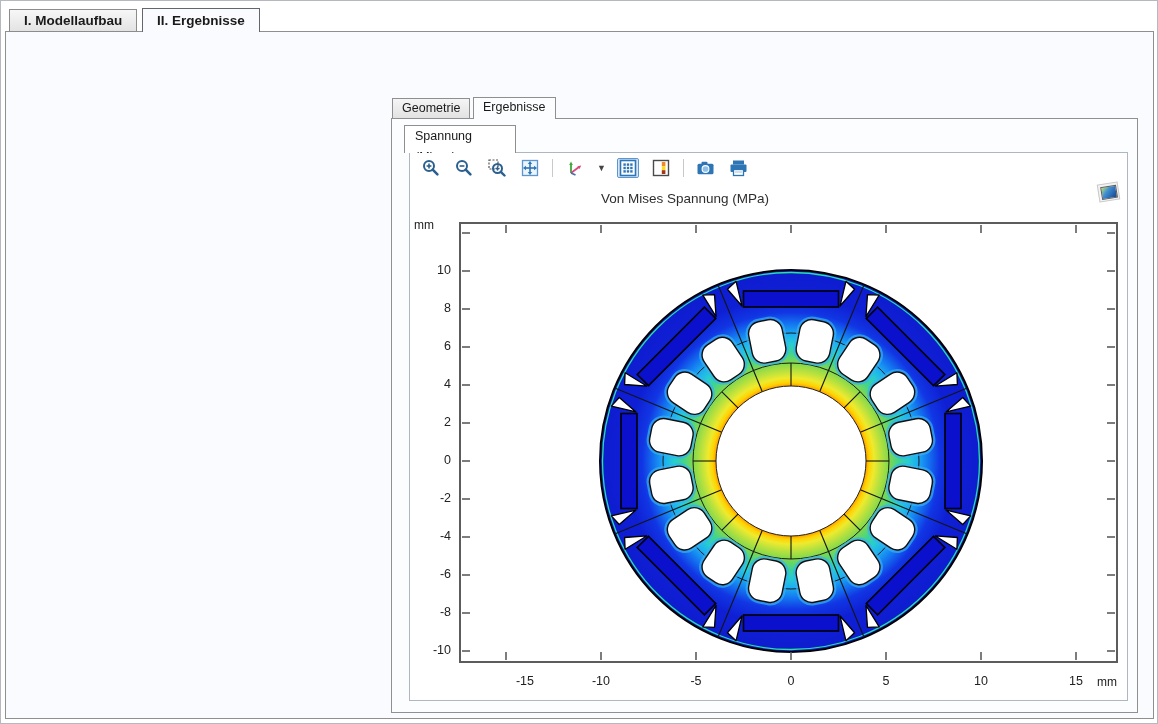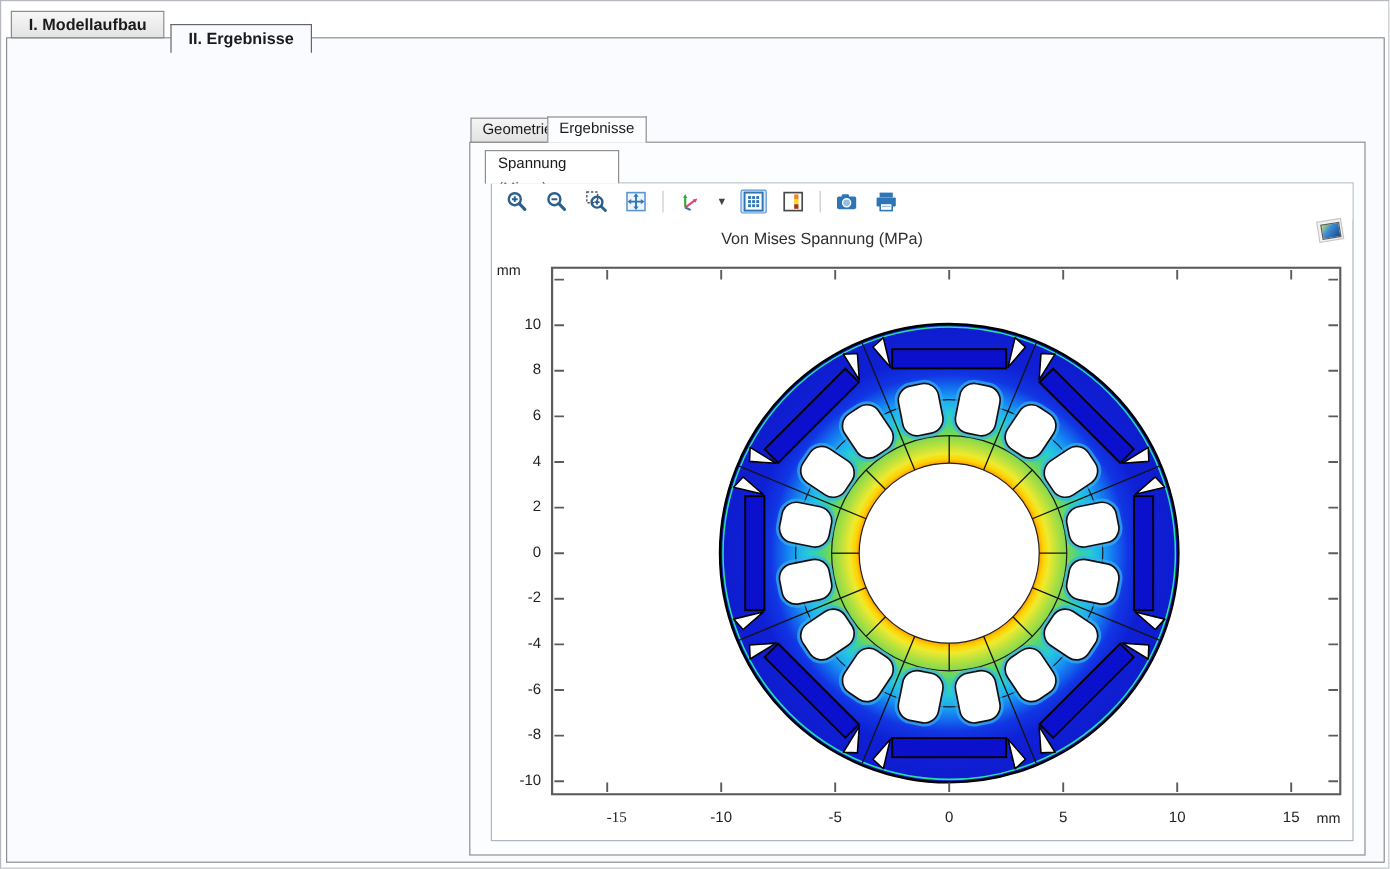--- a/index.html
+++ b/index.html
@@ -4,21 +4,21 @@
 <style>
   * { box-sizing: border-box; margin: 0; padding: 0; }
   html,body { background:#ffffff; }
   body { font-family: "Liberation Sans", "DejaVu Sans", sans-serif; color:#1a1a1a; }
   #app { position:relative; width:1158px; height:724px; background:#ffffff; border:1px solid #b5b9bf; overflow:hidden; }
 
   
   .main-tab { position:absolute; top:8px; height:23px; line-height:21px; padding:0 14px;
       font-size:13.5px; font-weight:bold; border:1px solid #8c8c8c; background:linear-gradient(#f7f7f7,#e3e3e3);
       color:#1a1a1a; z-index:2; cursor:default; }
-  .main-tab.active { top:19px; height:24px; line-height:23px; background:#fafbff; border:1px solid #63666b;
+  .main-tab.active { top:7px; height:24px; line-height:23px; background:#fafbff; border:1px solid #63666b;
       border-bottom:none; z-index:4; }
   #tab-main-1 { left:8px; }
   #tab-main-2 { left:141px; }
 
   
   #page { position:absolute; left:4px; top:30px; width:1149px; height:688px; background:#fafbff;
       border:1px solid #8f8f8f; z-index:1; }
 
   
   .lbl   { position:absolute; font-size:12.5px; color:#1a1a1a; white-space:nowrap; }
@@ -36,21 +36,21 @@
       background:linear-gradient(#f9f9f9,#e2e2e2); color:#111; cursor:default; }
   .btn-blue { border:1px solid #86b7dc; background:linear-gradient(#f7fbfe,#e4eef7); }
   .icon-btn { position:absolute; width:42px; height:23px; border:1px solid #8a8a8a; border-radius:2px;
       background:linear-gradient(#fafafa,#e4e4e4); display:flex; align-items:center; justify-content:center; }
   .coord-input { position:absolute; width:89px; height:19px; border:1px solid #9a9a9a; background:#fff;
       font-size:12px; padding:0 4px; font-family:"Liberation Sans", sans-serif; }
 
   
   .sub-tab { position:absolute; height:21px; line-height:19px; padding:0 9px; font-size:12.5px;
       border:1px solid #8f8f8f; background:linear-gradient(#f5f5f5,#e2e2e2); z-index:2; }
-  .sub-tab.active { background:#fcfdff; border-bottom:none; height:22px; z-index:4; }
+  .sub-tab.active { background:#fcfdff; border-bottom:none; height:22px; z-index:4;margin-left:17px; }
   #rp-container { position:absolute; left:390px; top:117px; width:747px; height:595px;
       background:#fcfdff; border:1px solid #909090; z-index:1; }
   #mises-tab { position:absolute; left:403px; top:124px; width:112px; height:28px; line-height:21px;
       padding:0 10px; font-size:12.5px; border:1px solid #8f8f8f; border-bottom:none; background:#ffffff; z-index:4; }
   #plot-frame { position:absolute; left:408px; top:151px; width:719px; height:549px; background:#ffffff;
       border:1px solid #aeb6c2; z-index:2; }
 
   
   #gtoolbar { position:absolute; left:409px; top:152px; width:717px; height:30px; display:flex;
       align-items:center; padding-left:10px; gap:11px; z-index:5; background:#ffffff; }
@@ -398,21 +398,21 @@
   <span class="yt" style="top:338px;">6</span>
   <span class="yt" style="top:376px;">4</span>
   <span class="yt" style="top:414px;">2</span>
   <span class="yt" style="top:452px;">0</span>
   <span class="yt" style="top:490px;">-2</span>
   <span class="yt" style="top:528px;">-4</span>
   <span class="yt" style="top:566px;">-6</span>
   <span class="yt" style="top:604px;">-8</span>
   <span class="yt" style="top:642px;">-10</span>
 
-  <span class="xt" style="left:493px;font-family:Liberation Serif, serif;">-15</span>
+  <span class="xt" style="left:504px;">-15</span>
   <span class="xt" style="left:580px;">-10</span>
   <span class="xt" style="left:675px;">-5</span>
   <span class="xt" style="left:770px;">0</span>
   <span class="xt" style="left:865px;">5</span>
   <span class="xt" style="left:960px;">10</span>
   <span class="xt" style="left:1055px;">15</span>
   <span class="axis-unit" style="left:1096px; top:674px;">mm</span>
 
 </div>
 

